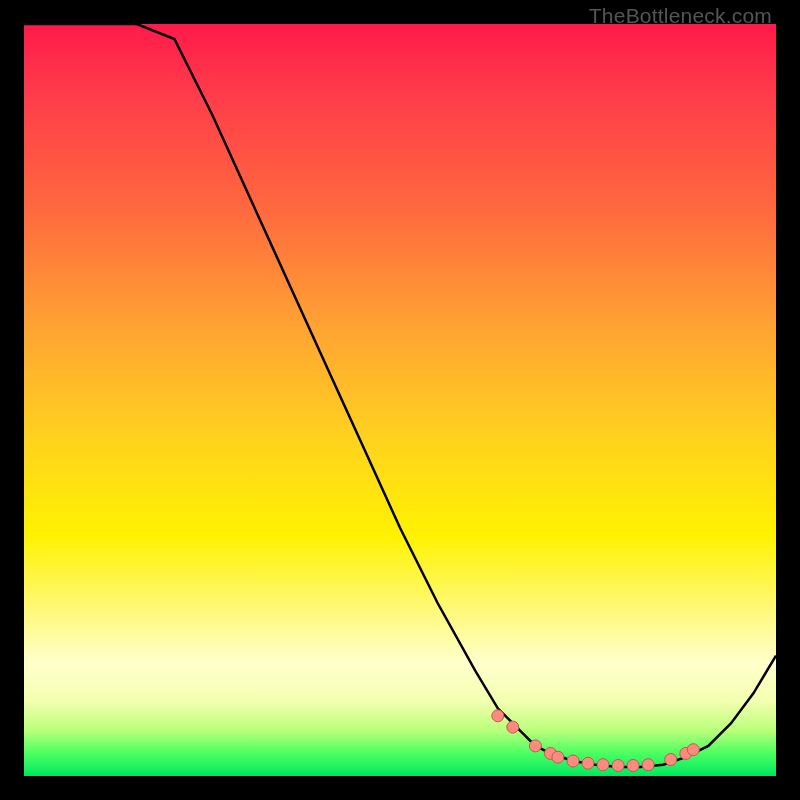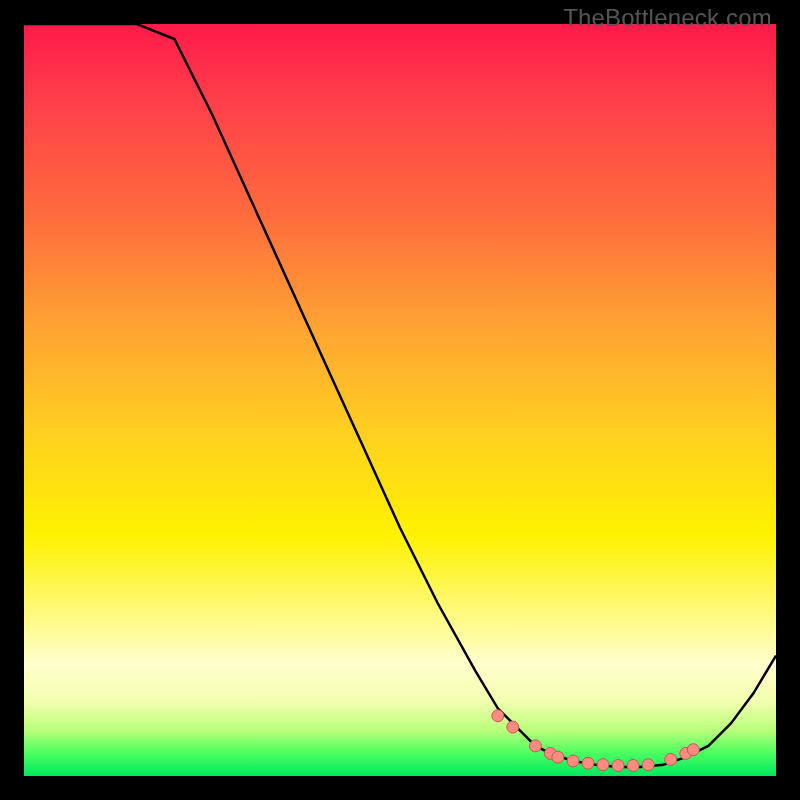--- a/index.html
+++ b/index.html
@@ -37,21 +37,21 @@
       #b8ff7a 94%,
       #4aff60 97%,
       #00e860 100%
     );
   }
   .watermark {
     position: absolute;
     top: 4px;
     right: 28px;
     color: #555;
-    font-size: 24px;
+    font-size: 21px;
     font-weight: 500;
     letter-spacing: 0.2px;
   }
   svg.curve {
     position: absolute;
     left: 0;
     top: 0;
     width: 752px;
     height: 752px;
     overflow: visible;

